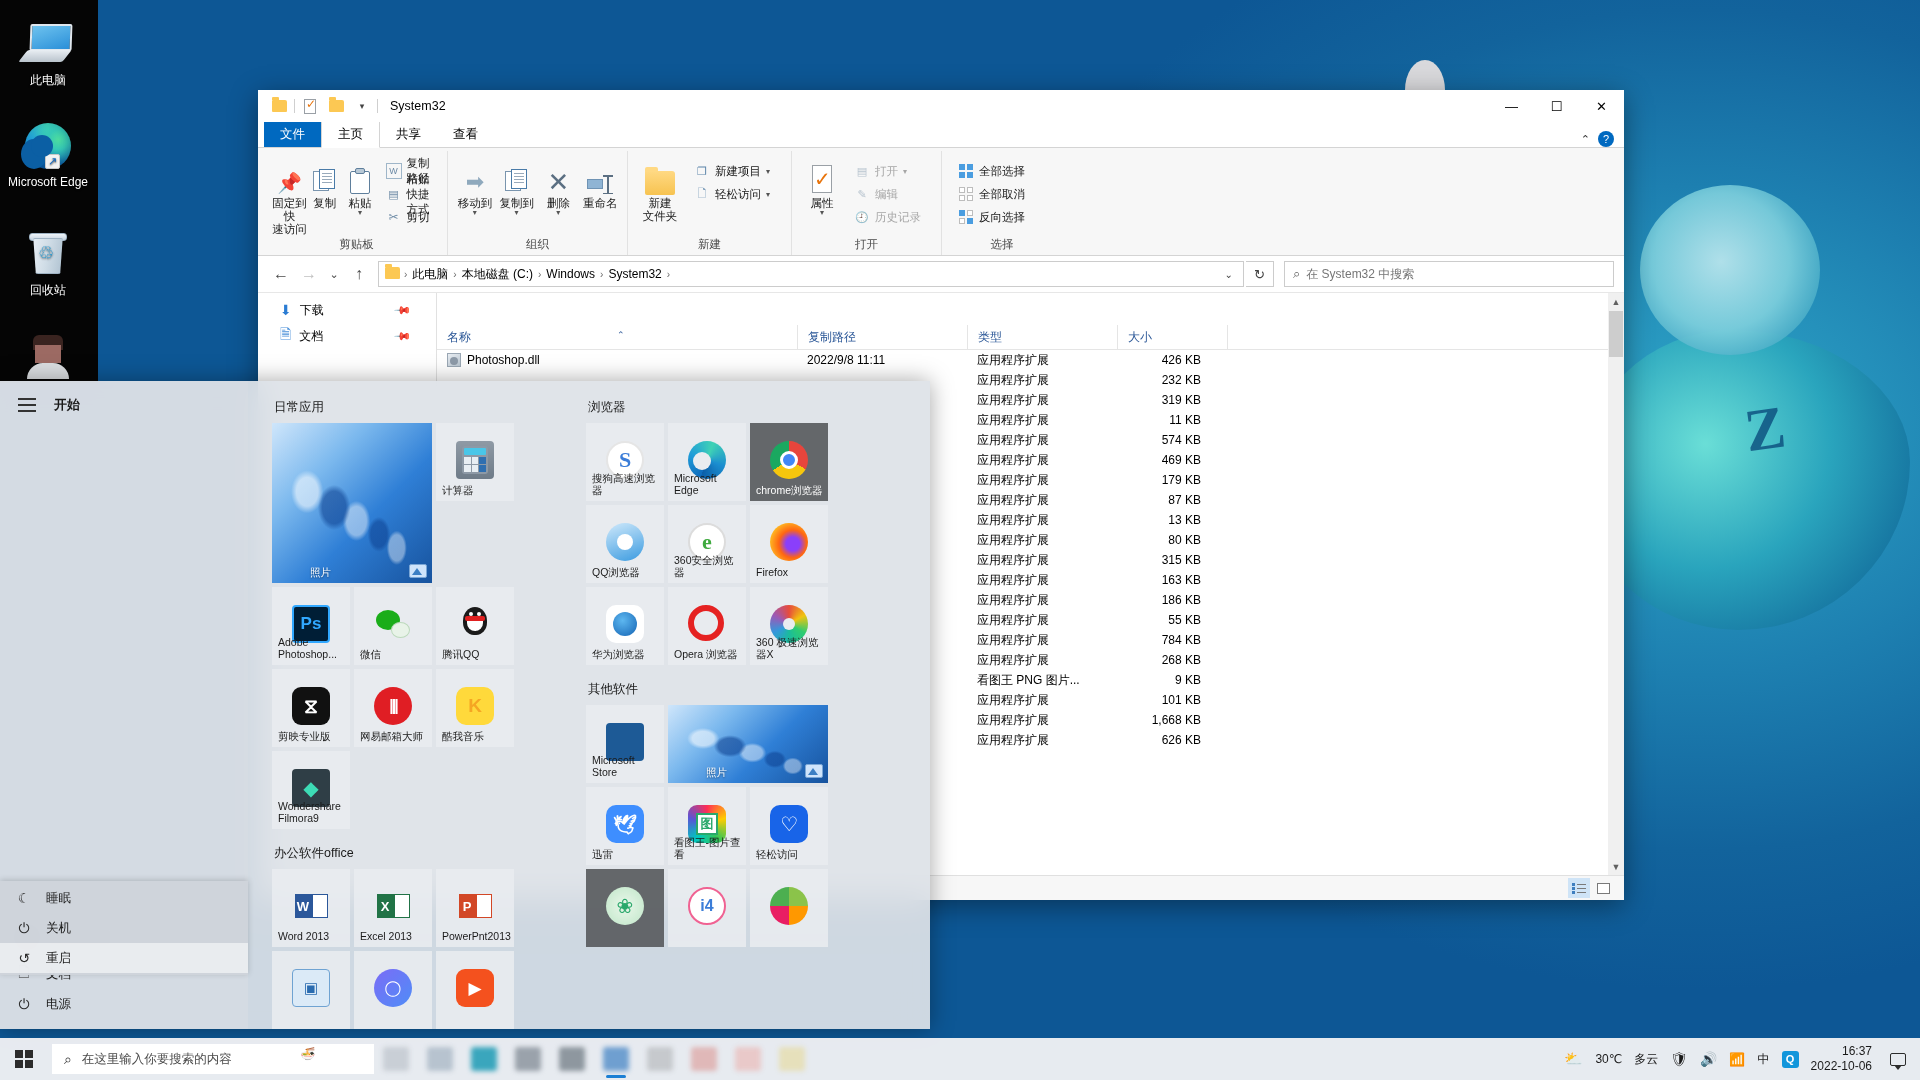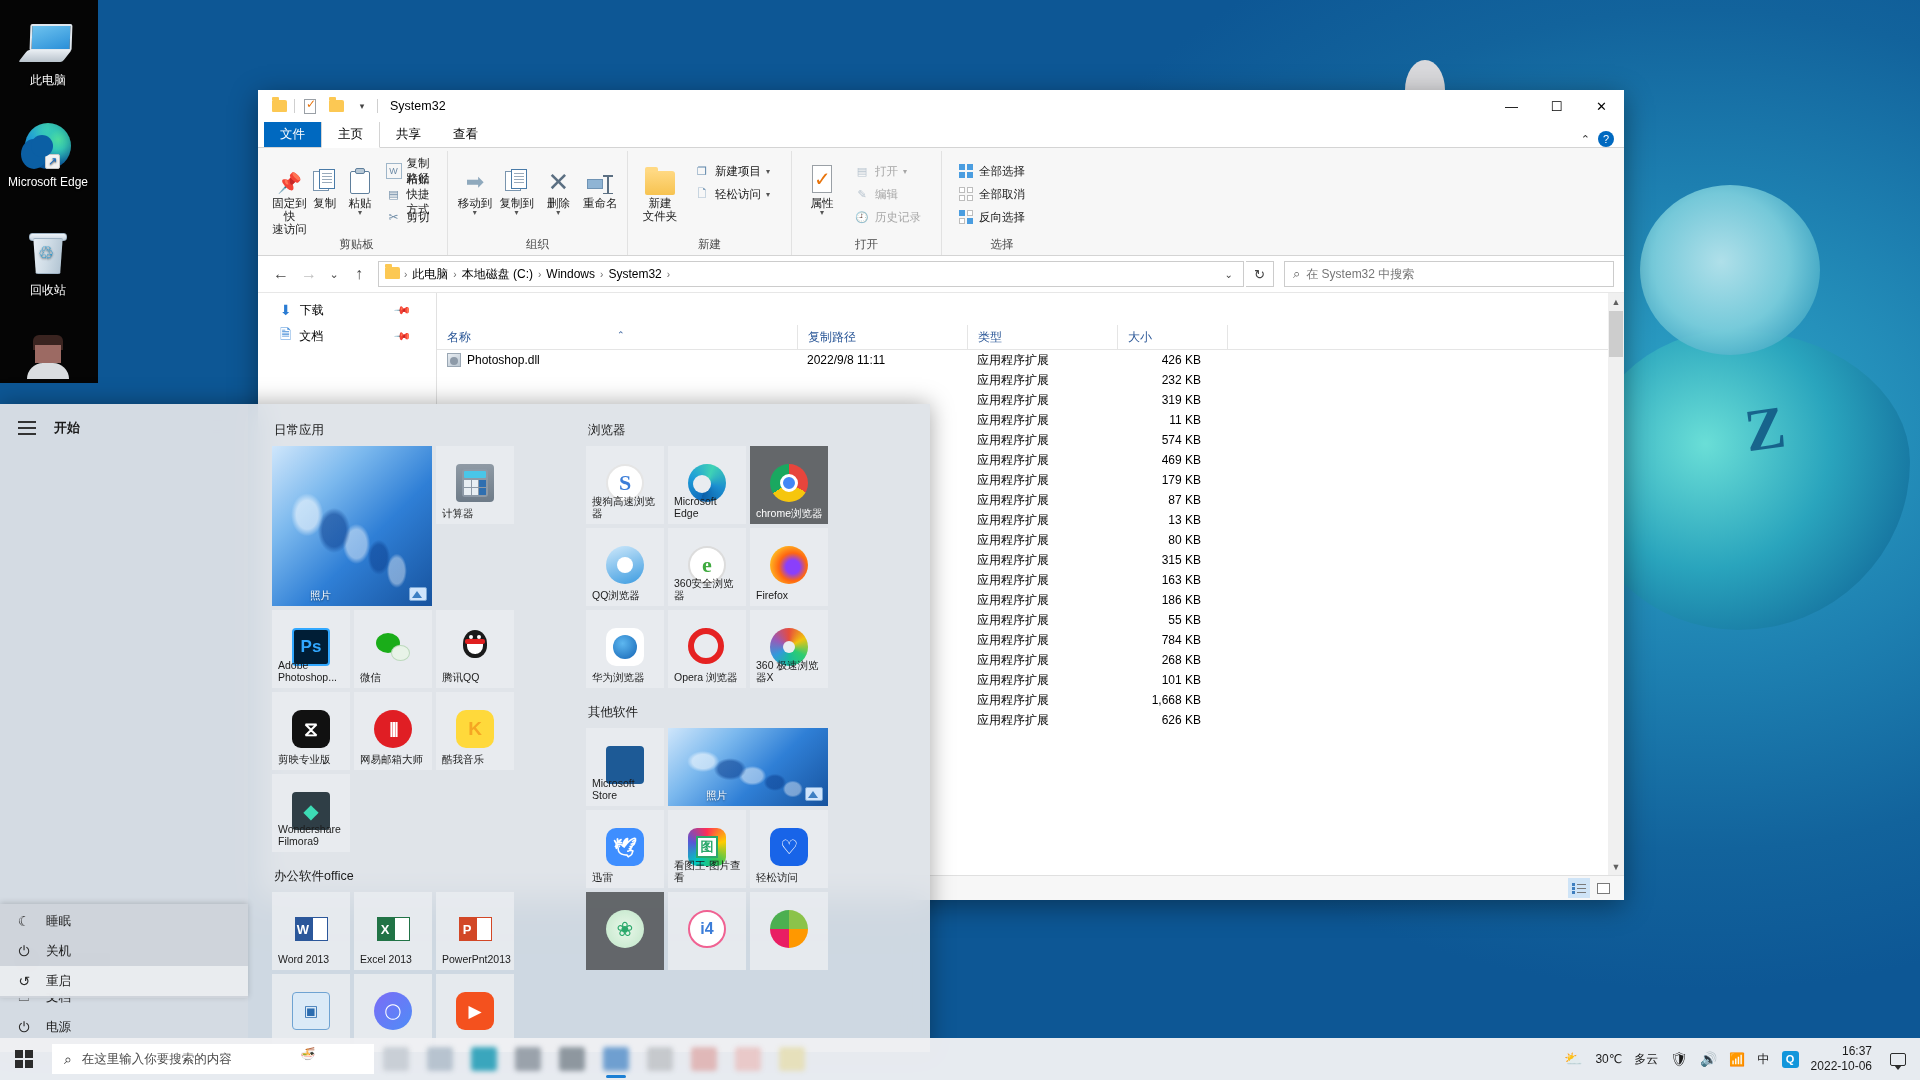--- a/index.html
+++ b/index.html
@@ -268,21 +268,21 @@
   }
   .viewbtn { width:22px; height:20px; display:flex; align-items:center; justify-content:center; }
   .viewbtn.active { background:#cfe4f7; }
   .vb-details { position:relative; width:14px; height:11px;}
   .vb-details i { position:absolute; left:0; width:3px; height:3px; background:#3f7fbf;}
   .vb-details b { position:absolute; left:5px; width:9px; height:1.5px; background:#7a7a7a;}
   .vb-big { width:13px; height:11px; border:1.5px solid #7a7a7a; background:#fff;}
 
   
   #startmenu {
-    position: absolute; left:0; bottom:28px; width: 930px; height: 648px;
+    position: absolute; left:0; bottom:51px; width: 930px; height: 648px;
     background: rgba(222,226,231,.93);
     backdrop-filter: blur(16px);
     display:flex; box-shadow: 0 0 22px rgba(0,0,0,.35);
     overflow:hidden;
   }
   #sm-left {
     width: 248px; background: rgba(216,221,227,.55);
     display:flex; flex-direction:column; position:relative;
     flex: 0 0 248px;
   }
@@ -805,20 +805,26 @@
           </div>
           <div class="frow">
             <div class="fc c-name"></div>
             <div class="fc c-date"></div>
             <div class="fc c-type">应用程序扩展</div>
             <div class="fc c-size">268 KB</div>
           </div>
           <div class="frow">
             <div class="fc c-name"></div>
             <div class="fc c-date"></div>
+            <div class="fc c-type">看图王 PNG 图片...</div>
+            <div class="fc c-size">9 KB</div>
+          </div>
+          <div class="frow">
+            <div class="fc c-name"></div>
+            <div class="fc c-date"></div>
             <div class="fc c-type">应用程序扩展</div>
             <div class="fc c-size">101 KB</div>
           </div>
           <div class="frow">
             <div class="fc c-name"></div>
             <div class="fc c-date"></div>
             <div class="fc c-type">应用程序扩展</div>
             <div class="fc c-size">1,668 KB</div>
           </div>
           <div class="frow">

